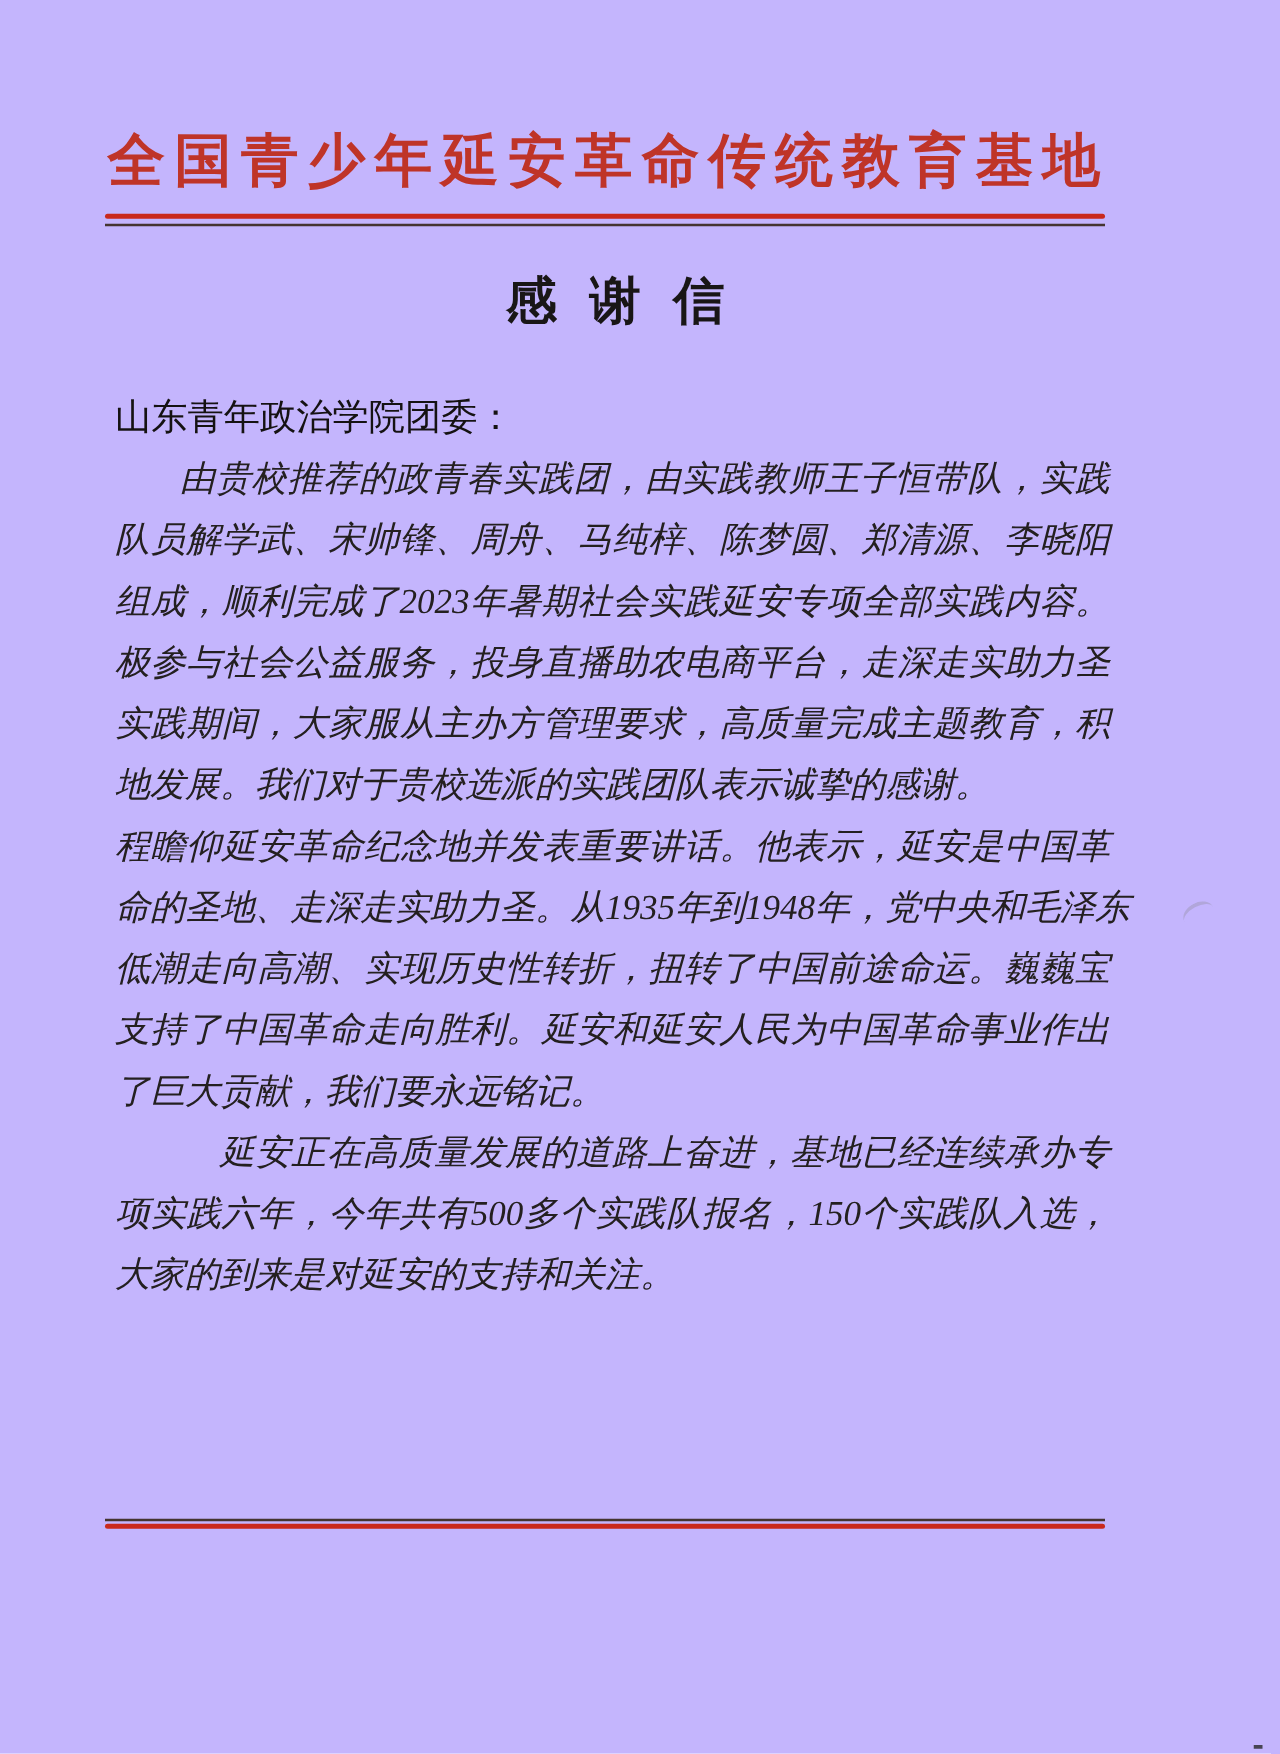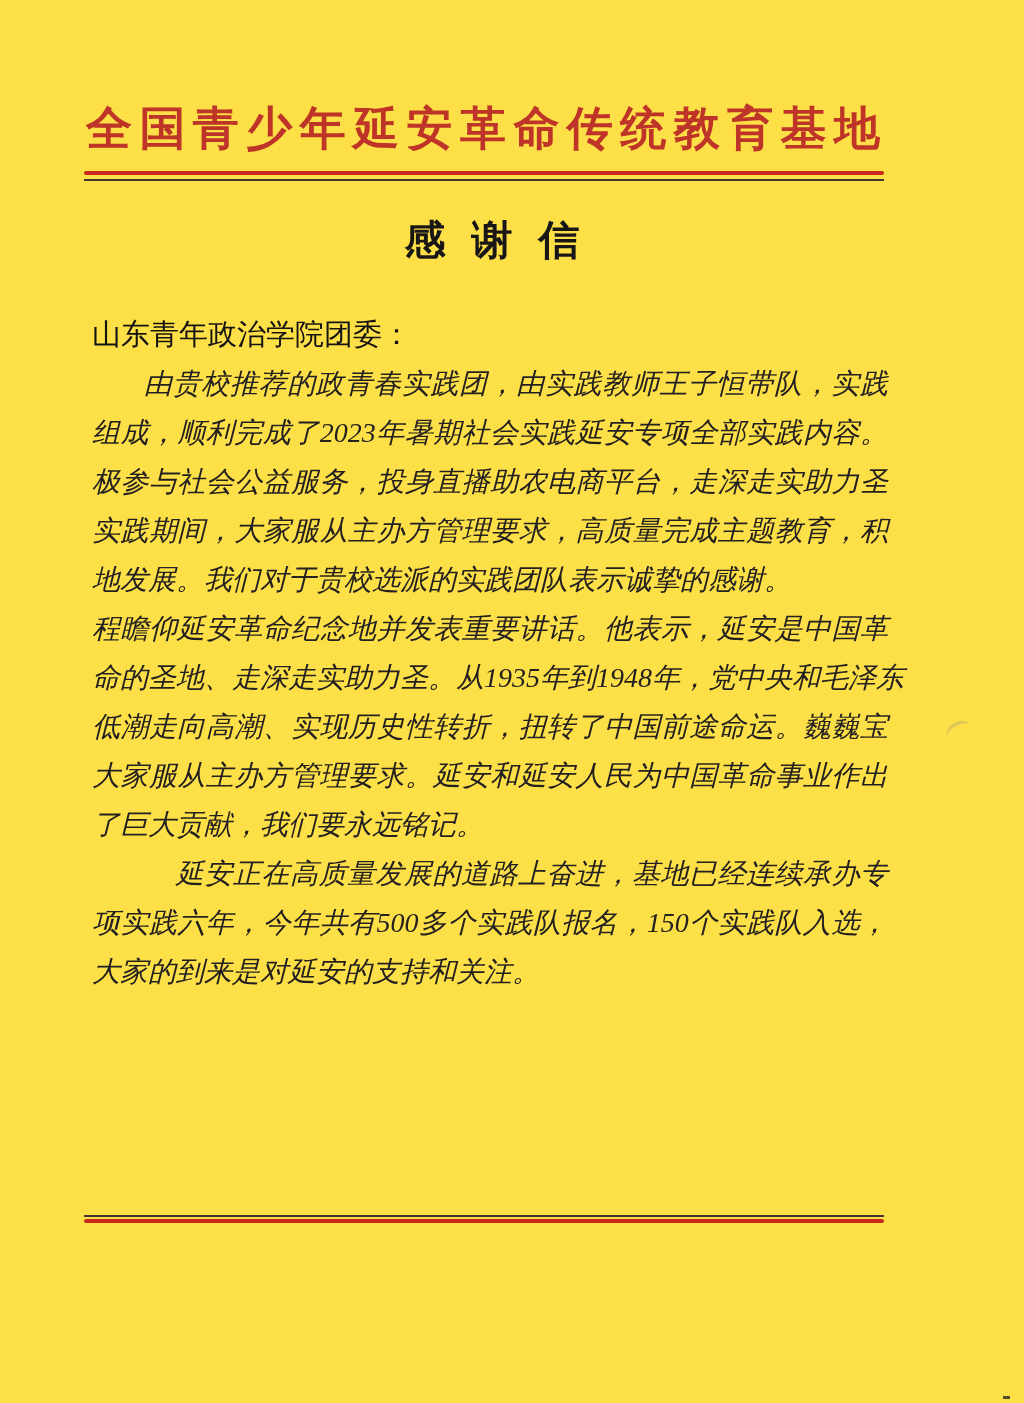--- a/index.html
+++ b/index.html
@@ -1,20 +1,20 @@
 <!DOCTYPE html>
 <html style="--header-red: #bf3428; --rule-red: #c9291d; --rule-dark: #453430; --body-text: #242020; --title-black: #191616;"><head>
 <meta charset="utf-8">
 <style>
   html, body { margin: 0; padding: 0; background: #ffffff; }
   .page {
     position: relative;
     width: 1024px;
     height: 1403px;
-    background: #fde047;
+    background: #c4b5fd;
     overflow: hidden;
     font-family: "Liberation Serif", "DejaVu Serif", serif;
   }
   
   .org-name {
     position: absolute;
     left: 86px;
     top: 100px;
     width: 794px;
     height: 58px;
@@ -111,31 +111,32 @@
   <div class="rule rule-dark-top"></div>
 
   <h1 class="letter-title">感谢信</h1>
 
   <div class="letter-body">
 
     <div class="salutation">山东青年政治学院团委：</div>
 
     <div>
       <div class="line indent-2">由贵校推荐的政青春实践团，由实践教师王子恒带队，实践</div>
+      <div class="line">队员解学武、宋帅锋、周舟、马纯梓、陈梦圆、郑清源、李晓阳</div>
       <div class="line">组成，顺利完成了2023年暑期社会实践延安专项全部实践内容。</div>
       <div class="line">极参与社会公益服务，投身直播助农电商平台，走深走实助力圣</div>
       <div class="line">实践期间，大家服从主办方管理要求，高质量完成主题教育，积</div>
       <div class="line para-end">地发展。我们对于贵校选派的实践团队表示诚挚的感谢。</div>
     </div>
 
     <div>
       <div class="line">程瞻仰延安革命纪念地并发表重要讲话。他表示，延安是中国革</div>
       <div class="line">命的圣地、走深走实助力圣。从1935年到1948年，党中央和毛泽东</div>
       <div class="line">低潮走向高潮、实现历史性转折，扭转了中国前途命运。巍巍宝</div>
-      <div class="line">大家服从主办方管理要求。延安和延安人民为中国革命事业作出</div>
+      <div class="line">支持了中国革命走向胜利。延安和延安人民为中国革命事业作出</div>
       <div class="line para-end">了巨大贡献，我们要永远铭记。</div>
     </div>
 
     <div>
       <div class="line indent-3">延安正在高质量发展的道路上奋进，基地已经连续承办专</div>
       <div class="line">项实践六年，今年共有500多个实践队报名，150个实践队入选，</div>
       <div class="line para-end">大家的到来是对延安的支持和关注。</div>
     </div>
 
   </div>

